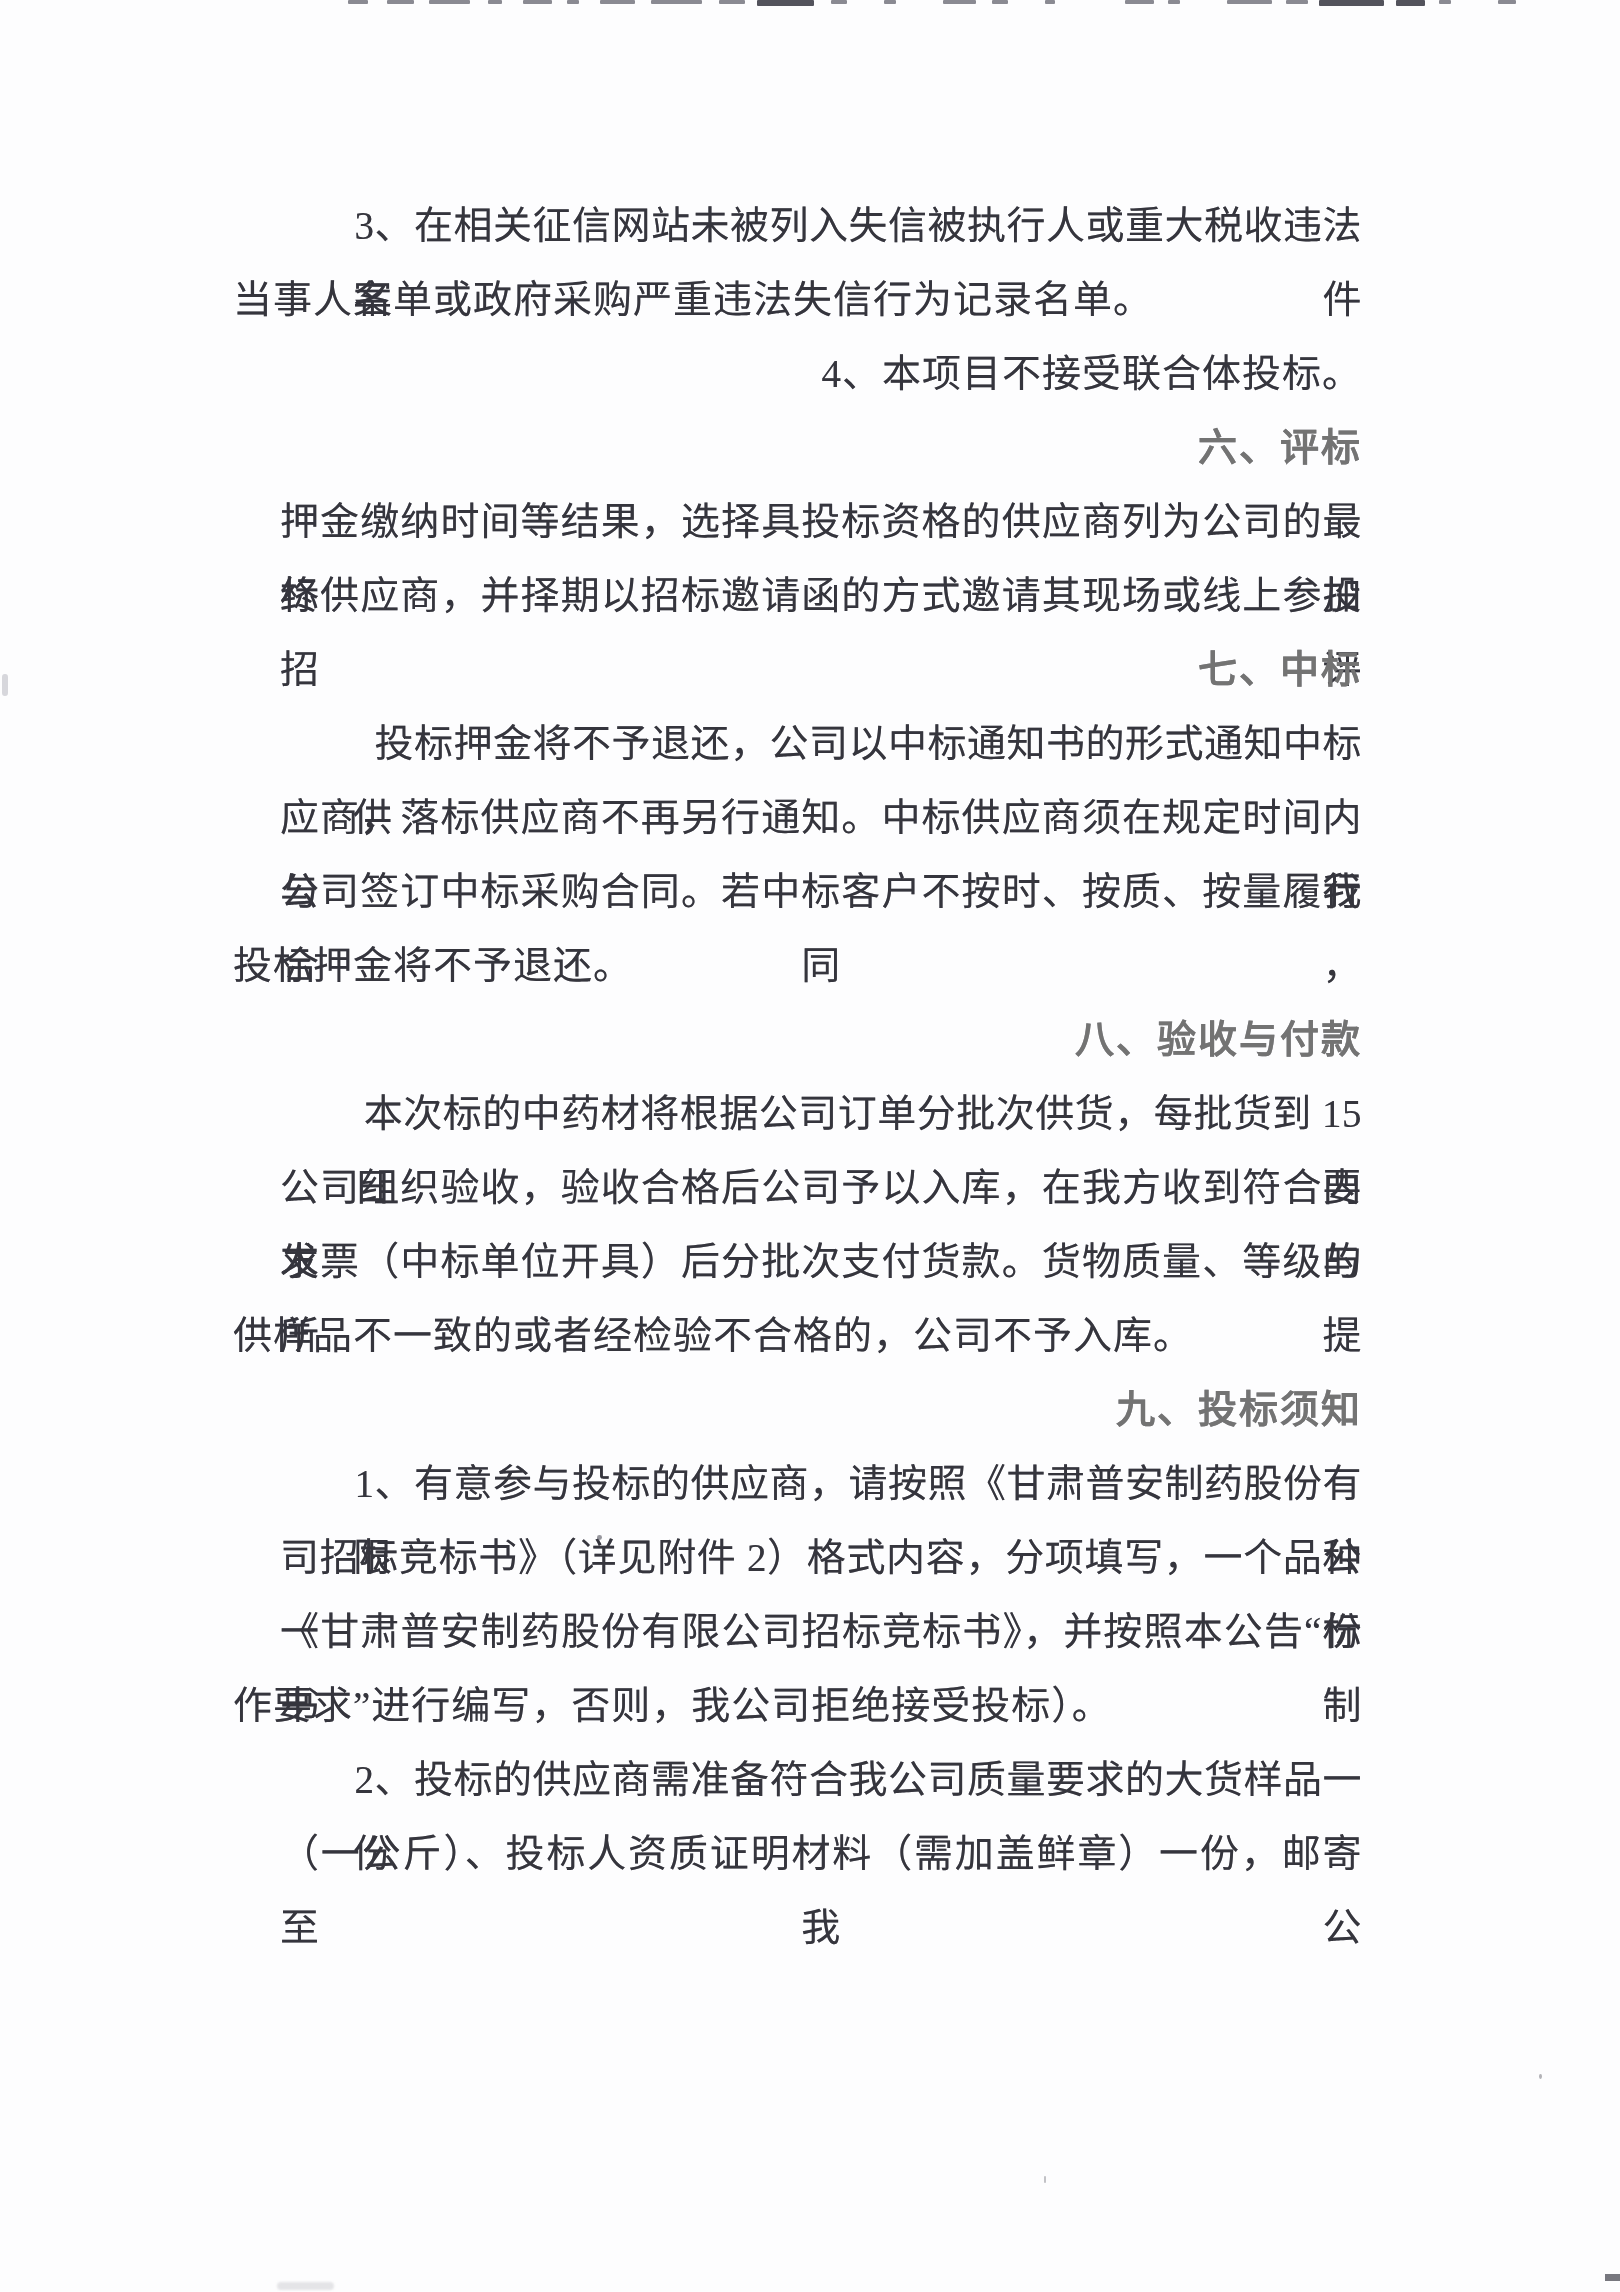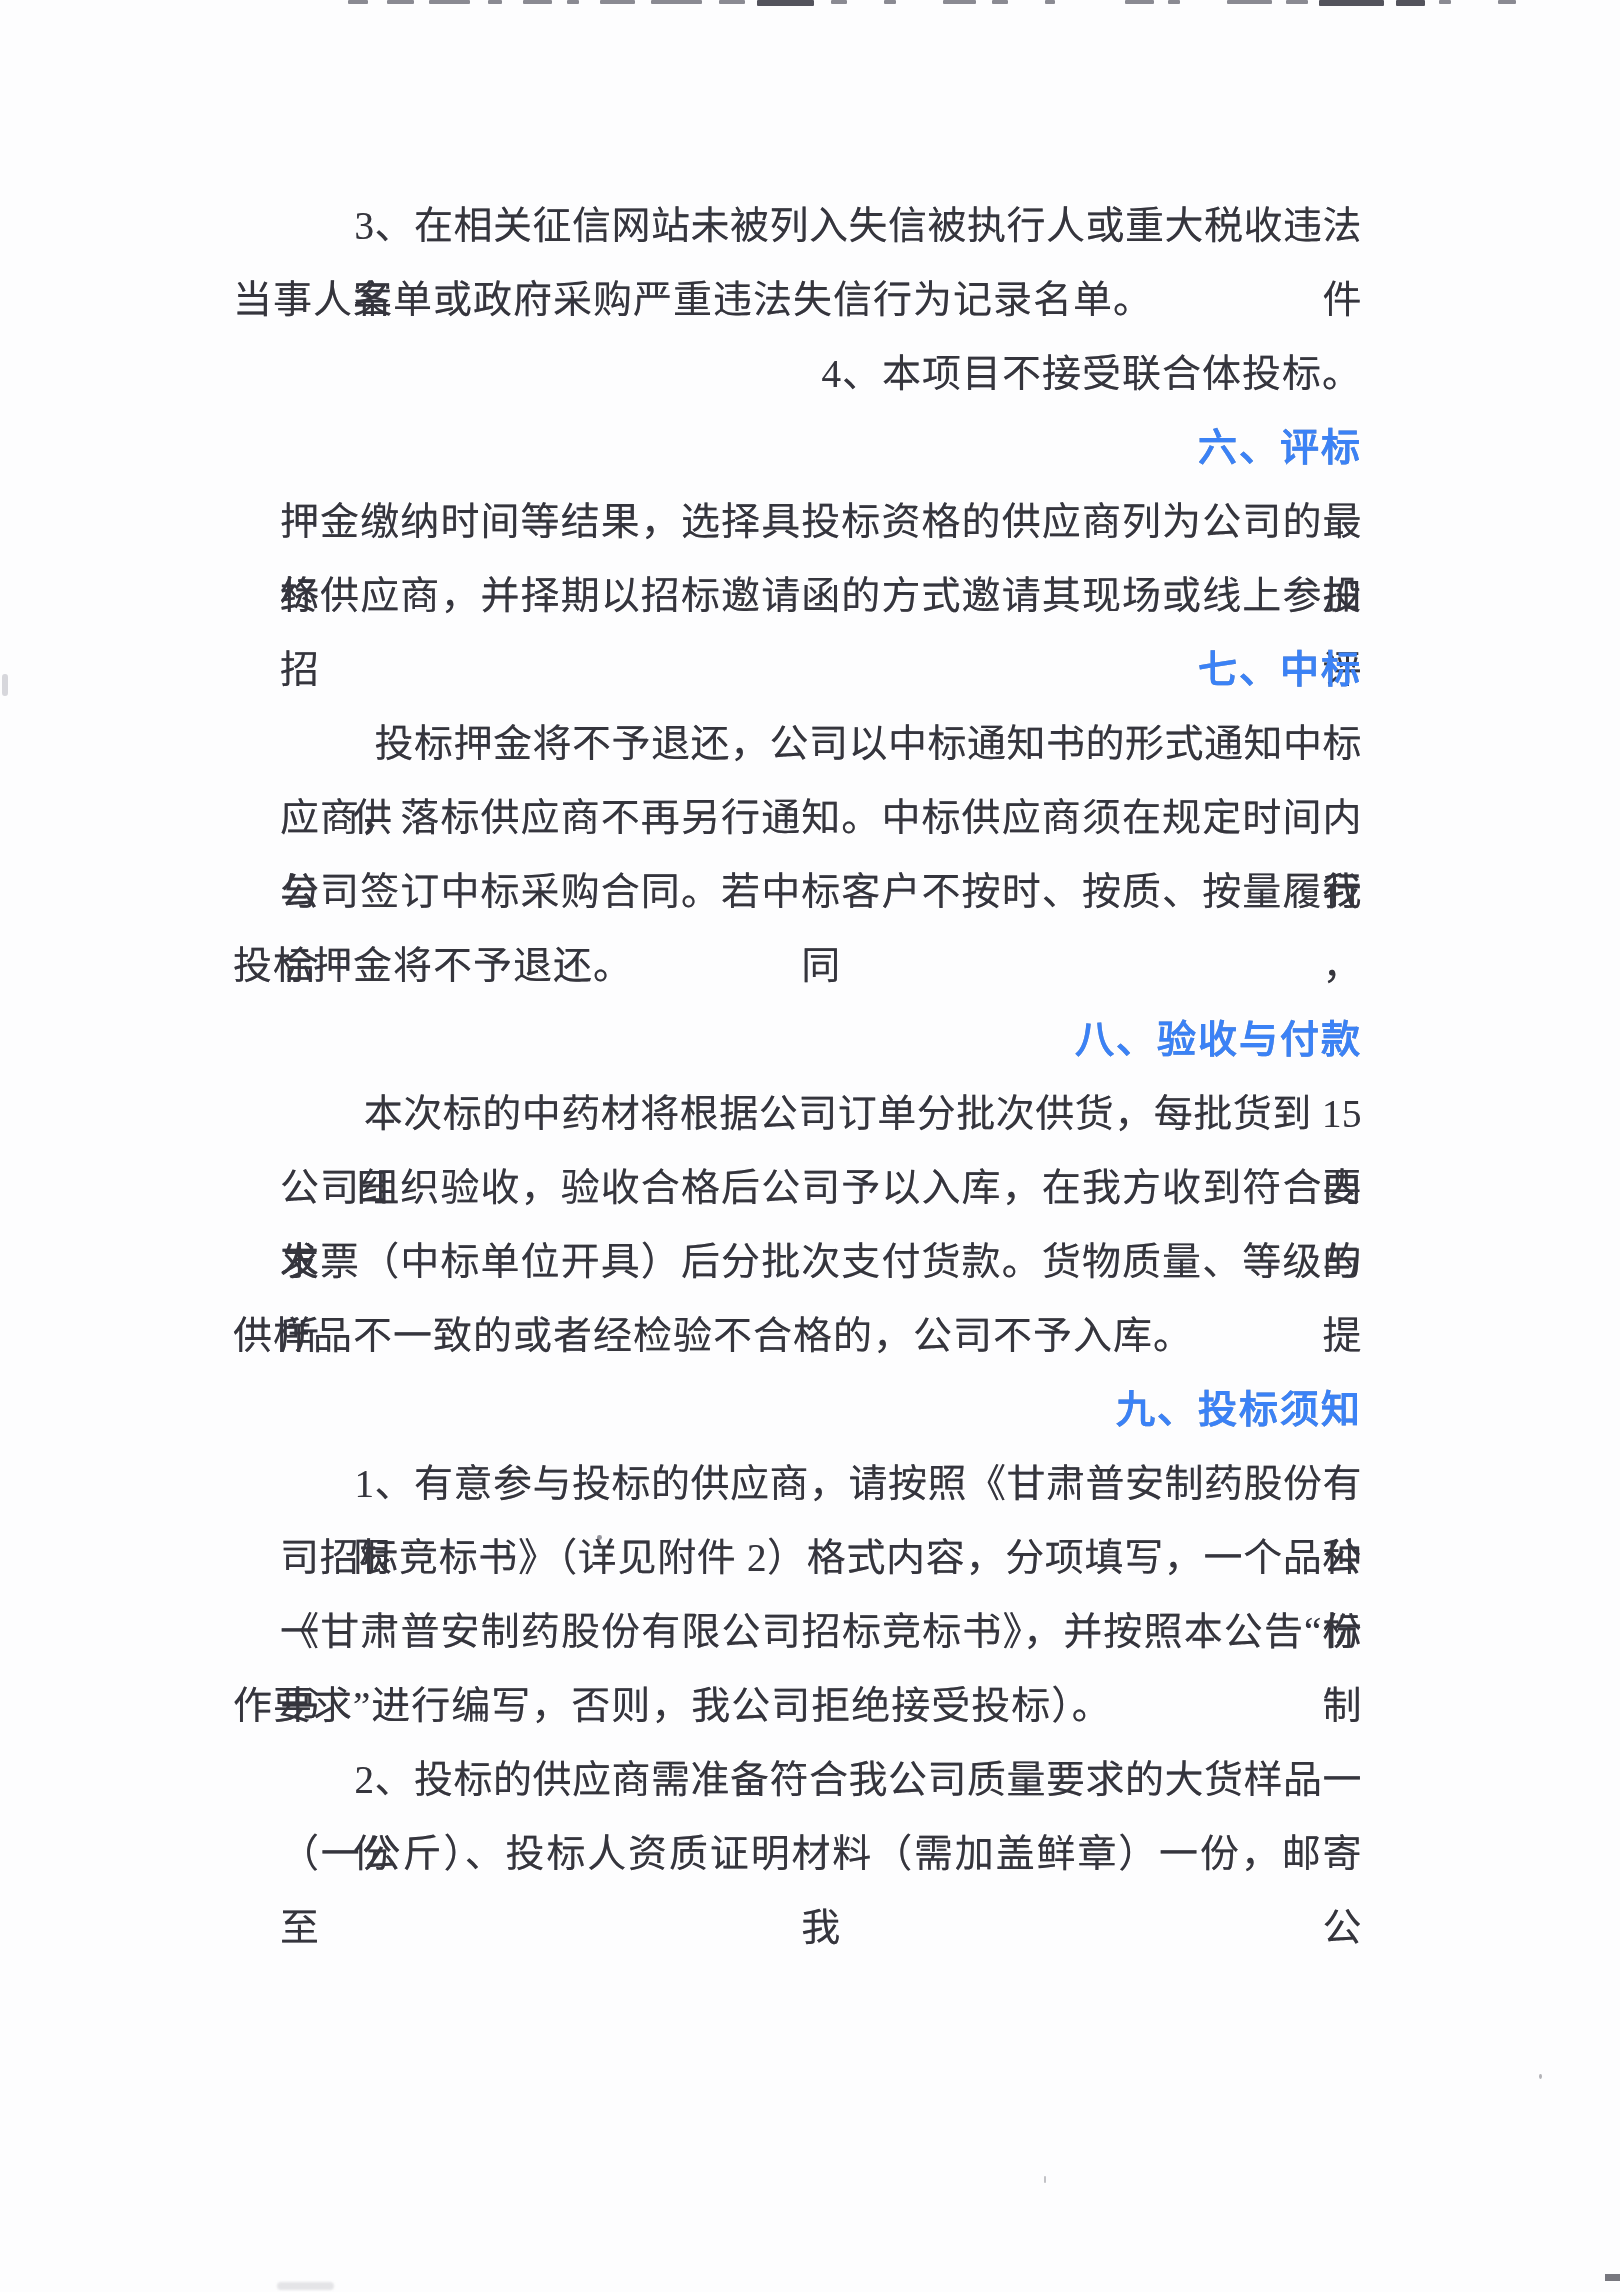--- a/index.html
+++ b/index.html
@@ -31,21 +31,21 @@
   }
   .fill{
     white-space:normal;
     text-align:justify;
     text-align-last:justify;
     text-justify:inter-character;
     letter-spacing:0.5px;
     margin-left:47px;
   }
   .indent{padding-left:73px;text-align:right;}
-  .hd{font-weight:700;color:#3b82f6;letter-spacing:2px;}
+  .hd{font-weight:700;color:#737373;letter-spacing:2px;}
   
   .artifact{position:absolute;pointer-events:none;}
   .top-noise i{position:absolute;top:0;display:block;background:#8a8a92;height:3.9px;border-radius:1px;}
   .top-noise i.dk{background:#53535c;height:5.9px;}
   .speck{background:#6a6a72;border-radius:50%;}
 </style>
 </head>
 <body>
 
 <div class="page">

